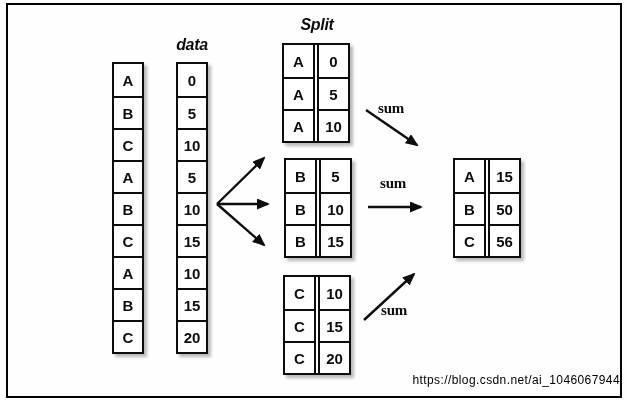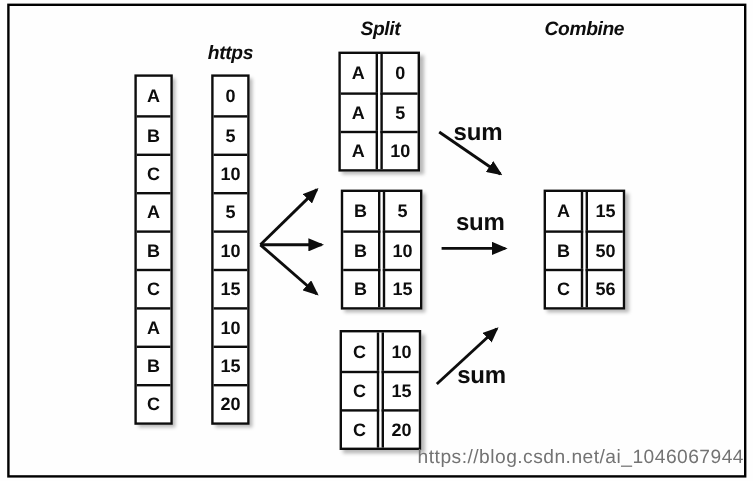--- a/index.html
+++ b/index.html
@@ -32,39 +32,39 @@
   .grid2{
     position:absolute;display:grid;grid-template-columns:31px 31px;column-gap:2px;
     border:2px solid #0d0d0d;background:#fff;box-sizing:border-box;
     box-shadow:3px 3px 3px rgba(0,0,0,0.28);
   }
   .grid2 .cell{height:32px;}
   .grid2 .cell:nth-child(odd){border-right:2px solid #0d0d0d;}
   .grid2 .cell:nth-child(even){border-left:2px solid #0d0d0d;}
   .grid2 .cell:nth-child(n+3){border-top:2px solid #0d0d0d;}
   .sum{
-    position:absolute;font-weight:700;font-size:20px;letter-spacing:-0.2px;
+    position:absolute;font-weight:700;font-size:15px;letter-spacing:-0.2px;
     white-space:nowrap;
+    font-family:Liberation Serif, serif;
   }
   .arrows{position:absolute;left:0;top:0;pointer-events:none;}
   .watermark{
-    position:absolute;right:8px;top:373px;font-size:16px;color:#737373;
+    position:absolute;right:8px;top:373px;font-size:12px;color:#000000;
     letter-spacing:0.4px;white-space:nowrap;
   }
 </style>
 </head>
 <body>
 
 <div class="canvas">
 
   <div class="frame"></div>
 
-  <div class="hdr" style="left:162px;top:36px;width:60px">https</div>
+  <div class="hdr" style="left:162px;top:36px;width:60px">data</div>
   <div class="hdr" style="left:287px;top:16px;width:60px">Split</div>
-  <div class="hdr" style="left:447px;top:16px;width:80px">Combine</div>
 
   <div class="vcol" style="left:112px;top:62px">
     <div class="cell">A</div>
     <div class="cell">B</div>
     <div class="cell">C</div>
     <div class="cell">A</div>
     <div class="cell">B</div>
     <div class="cell">C</div>
     <div class="cell">A</div>
     <div class="cell">B</div>

